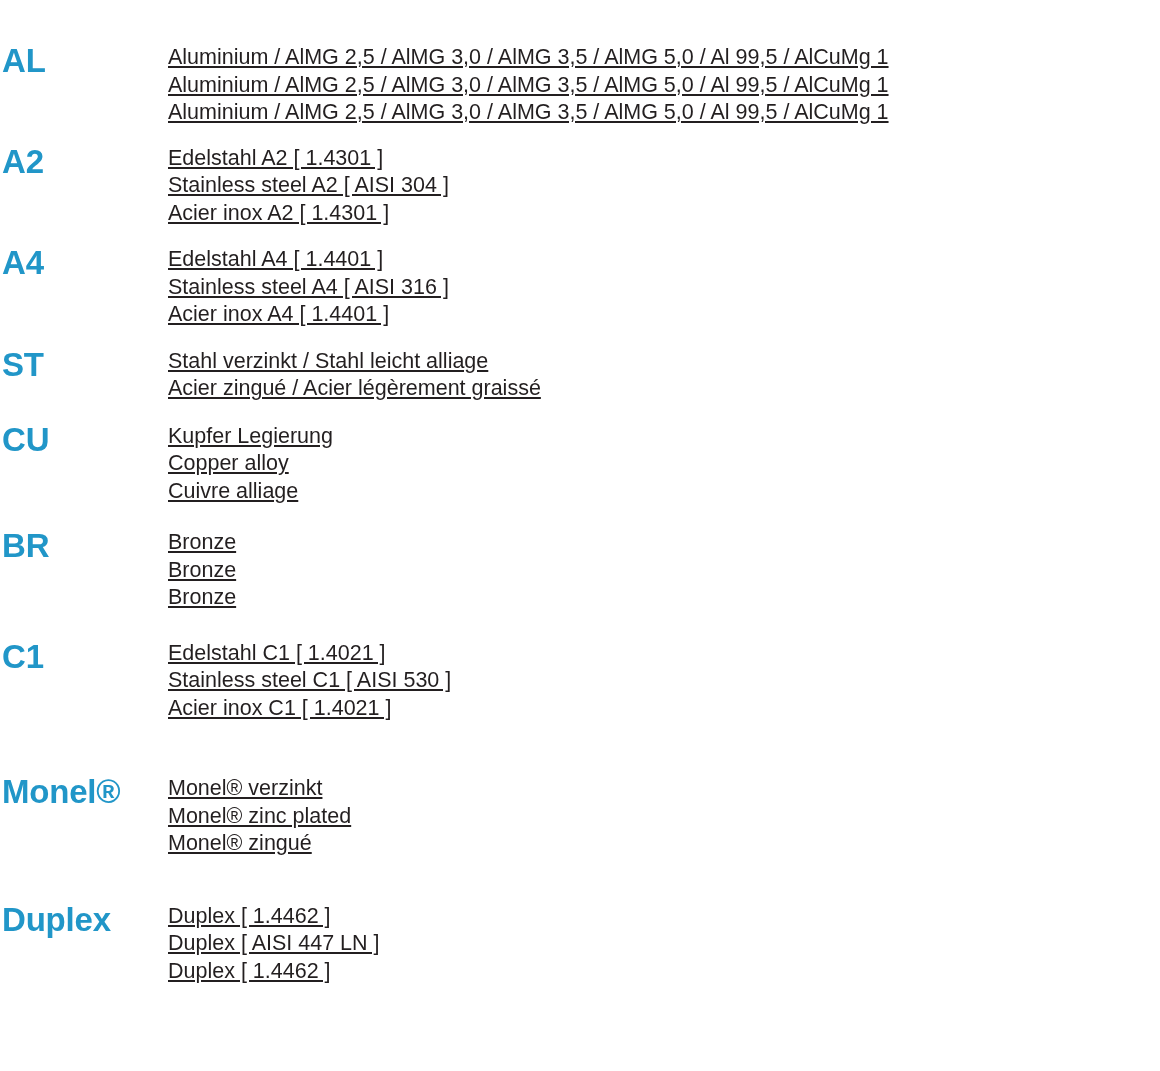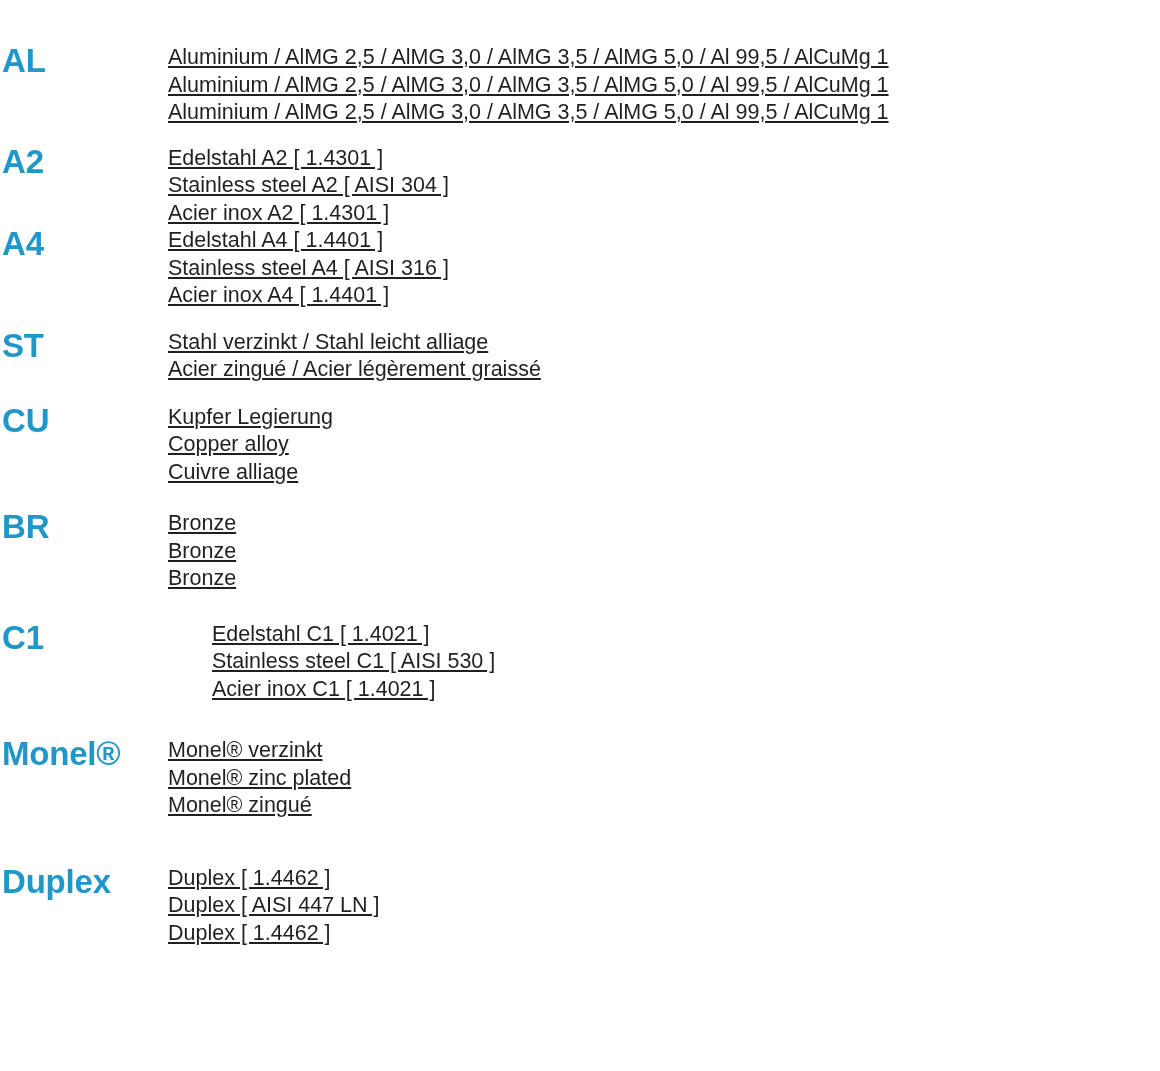--- a/index.html
+++ b/index.html
@@ -75,21 +75,21 @@
     <div class="code-cell">
       <span class="code">A2</span>
     </div>
     <div class="desc-cell">
       <div class="desc-line">Edelstahl A2 [ 1.4301 ]</div>
       <div class="desc-line">Stainless steel A2 [ AISI 304 ]</div>
       <div class="desc-line">Acier inox A2  [ 1.4301 ]</div>
     </div>
   </div>
 
-  <div class="row" style="">
+  <div class="row" style="margin-top:19px;">
     <div class="code-cell">
       <span class="code">A4</span>
     </div>
     <div class="desc-cell">
       <div class="desc-line">Edelstahl A4 [ 1.4401 ]</div>
       <div class="desc-line">Stainless steel A4 [ AISI 316 ]</div>
       <div class="desc-line">Acier inox A4 [ 1.4401 ]</div>
     </div>
   </div>
 
@@ -118,32 +118,32 @@
     <div class="code-cell">
       <span class="code">BR</span>
     </div>
     <div class="desc-cell">
       <div class="desc-line">Bronze</div>
       <div class="desc-line">Bronze</div>
       <div class="desc-line">Bronze</div>
     </div>
   </div>
 
-  <div class="row" style="margin-top:28px;gap:44px;">
+  <div class="row" style="margin-top:28px;">
     <div class="code-cell">
       <span class="code">C1</span>
     </div>
     <div class="desc-cell">
       <div class="desc-line">Edelstahl C1 [ 1.4021 ]</div>
       <div class="desc-line">Stainless steel C1 [ AISI 530 ]</div>
       <div class="desc-line">Acier inox C1 [ 1.4021 ]</div>
     </div>
   </div>
 
-  <div class="row" style="margin-top:34px;">
+  <div class="row" style="margin-top:53px;">
     <div class="code-cell">
       <span class="code">Monel®</span>
     </div>
     <div class="desc-cell">
       <div class="desc-line">Monel® verzinkt</div>
       <div class="desc-line">Monel® zinc plated</div>
       <div class="desc-line">Monel® zingué</div>
     </div>
   </div>
 

